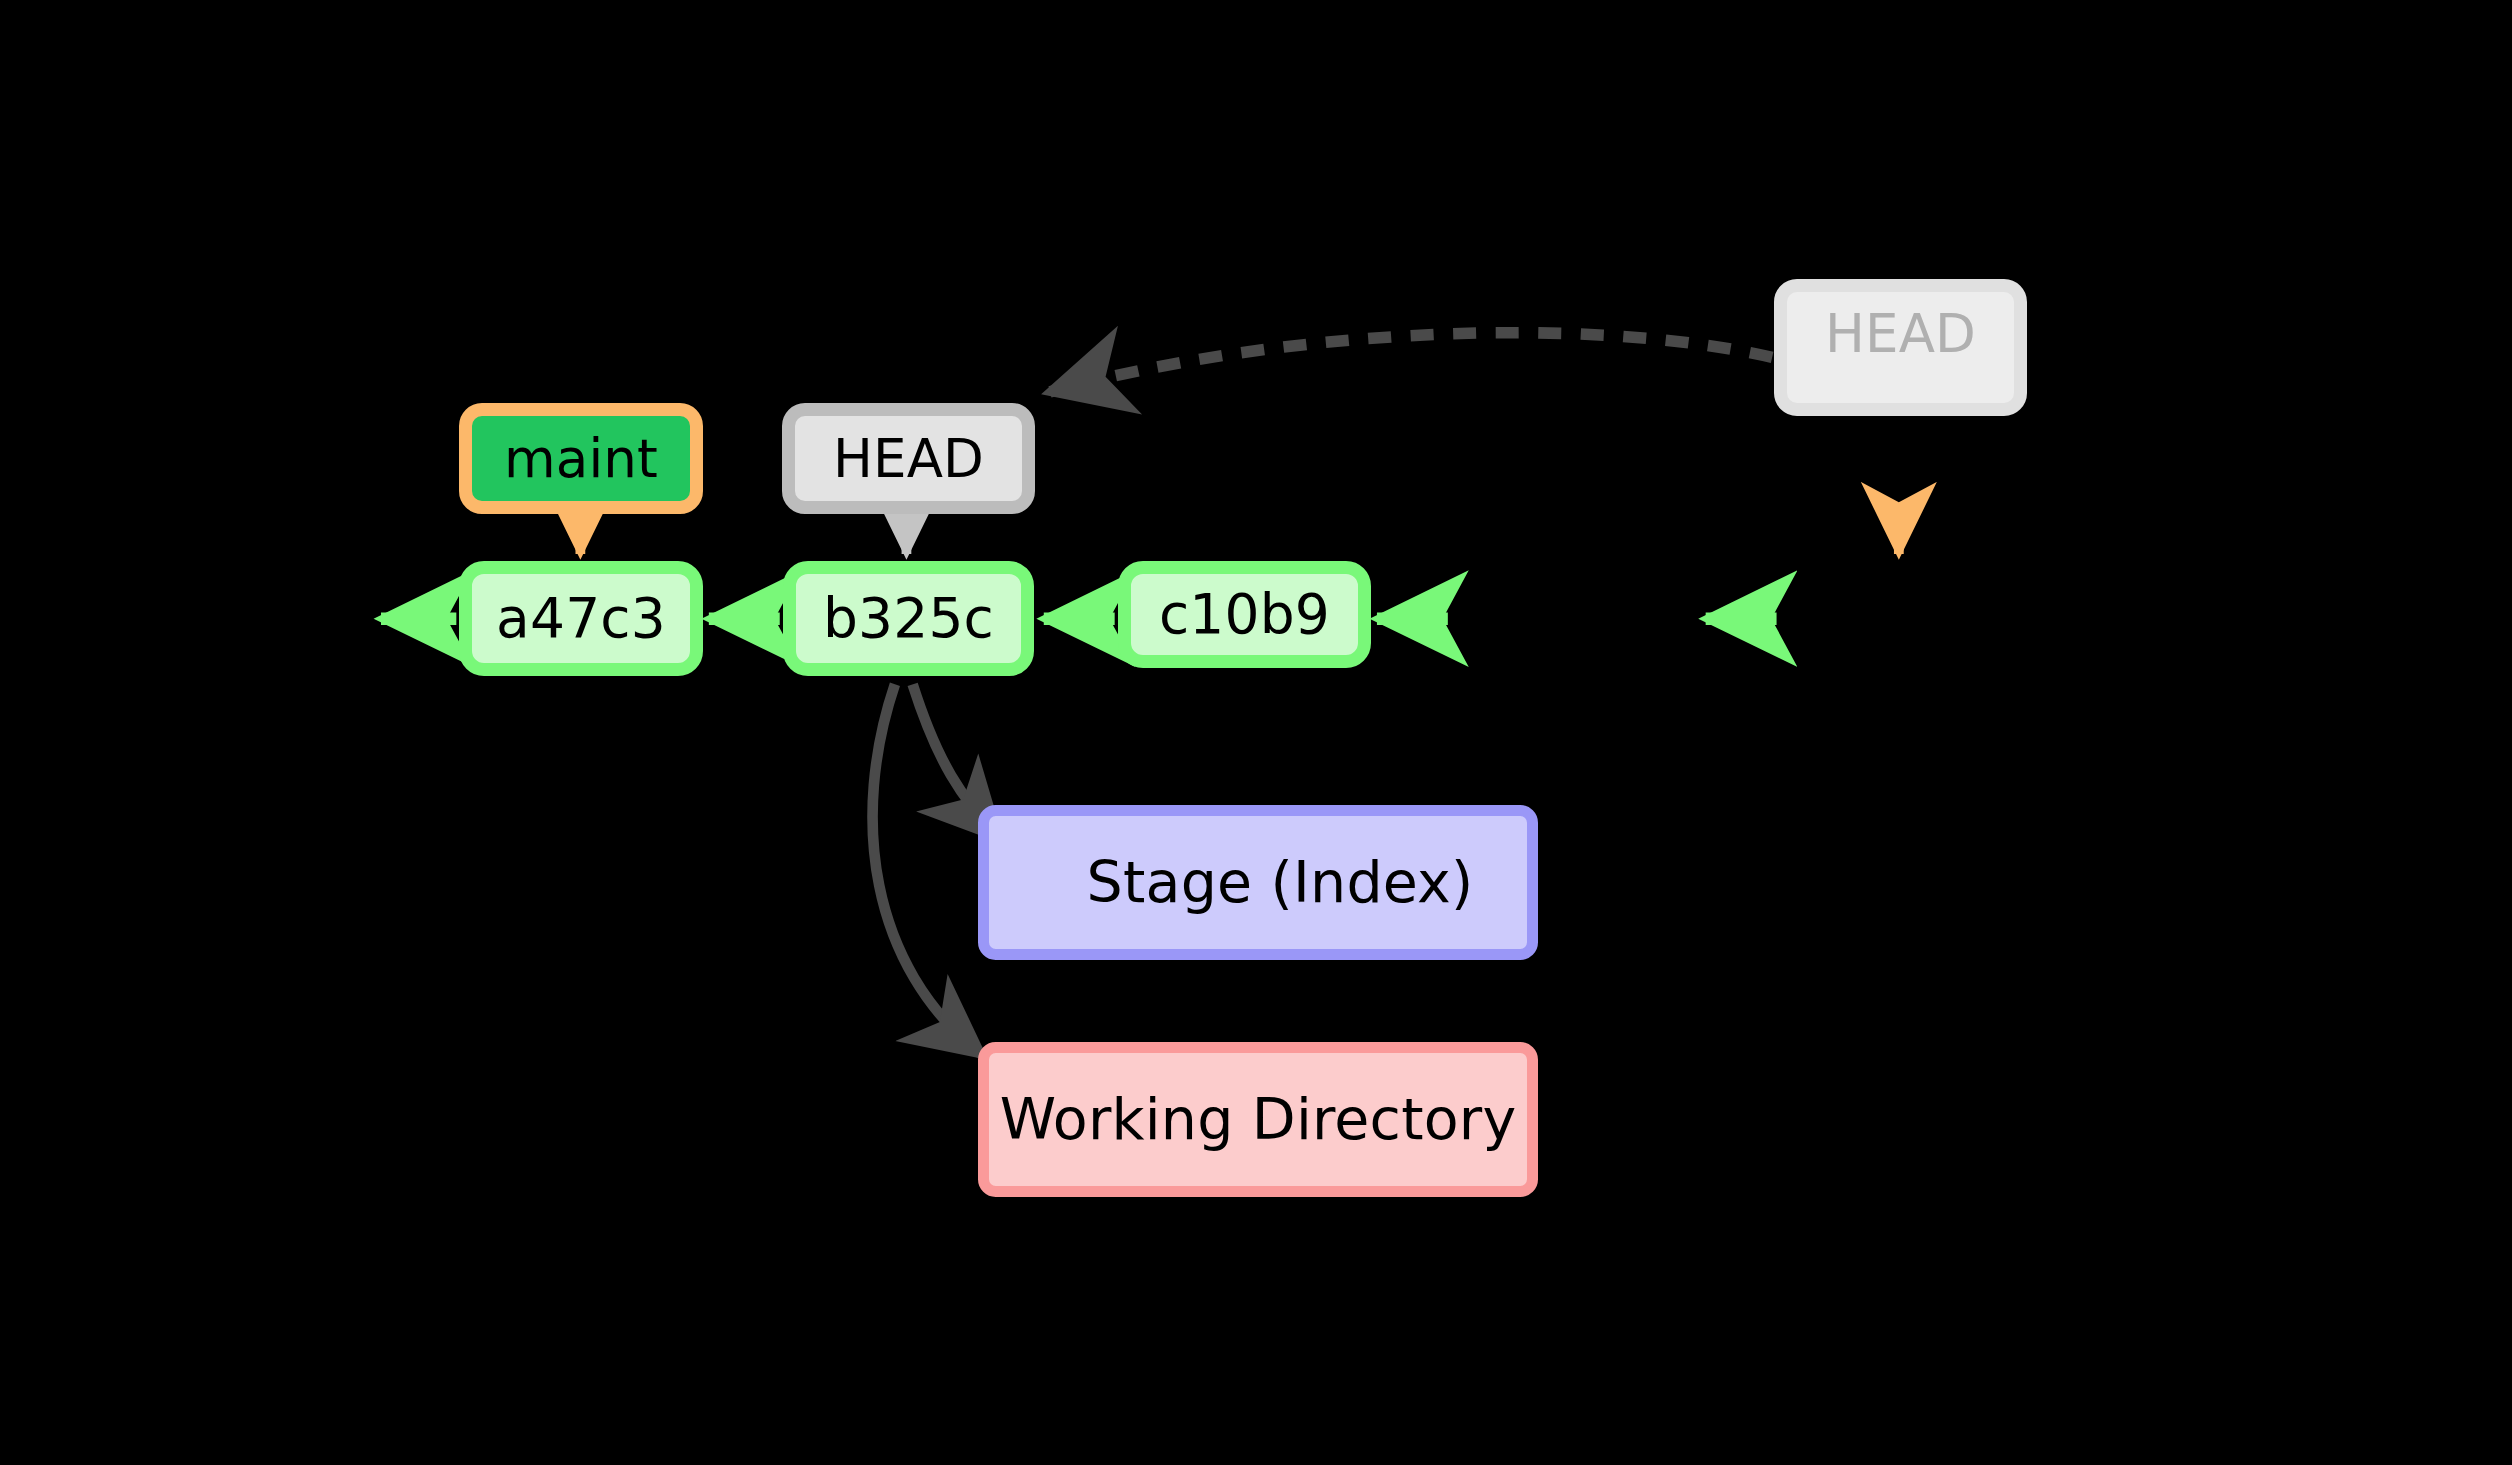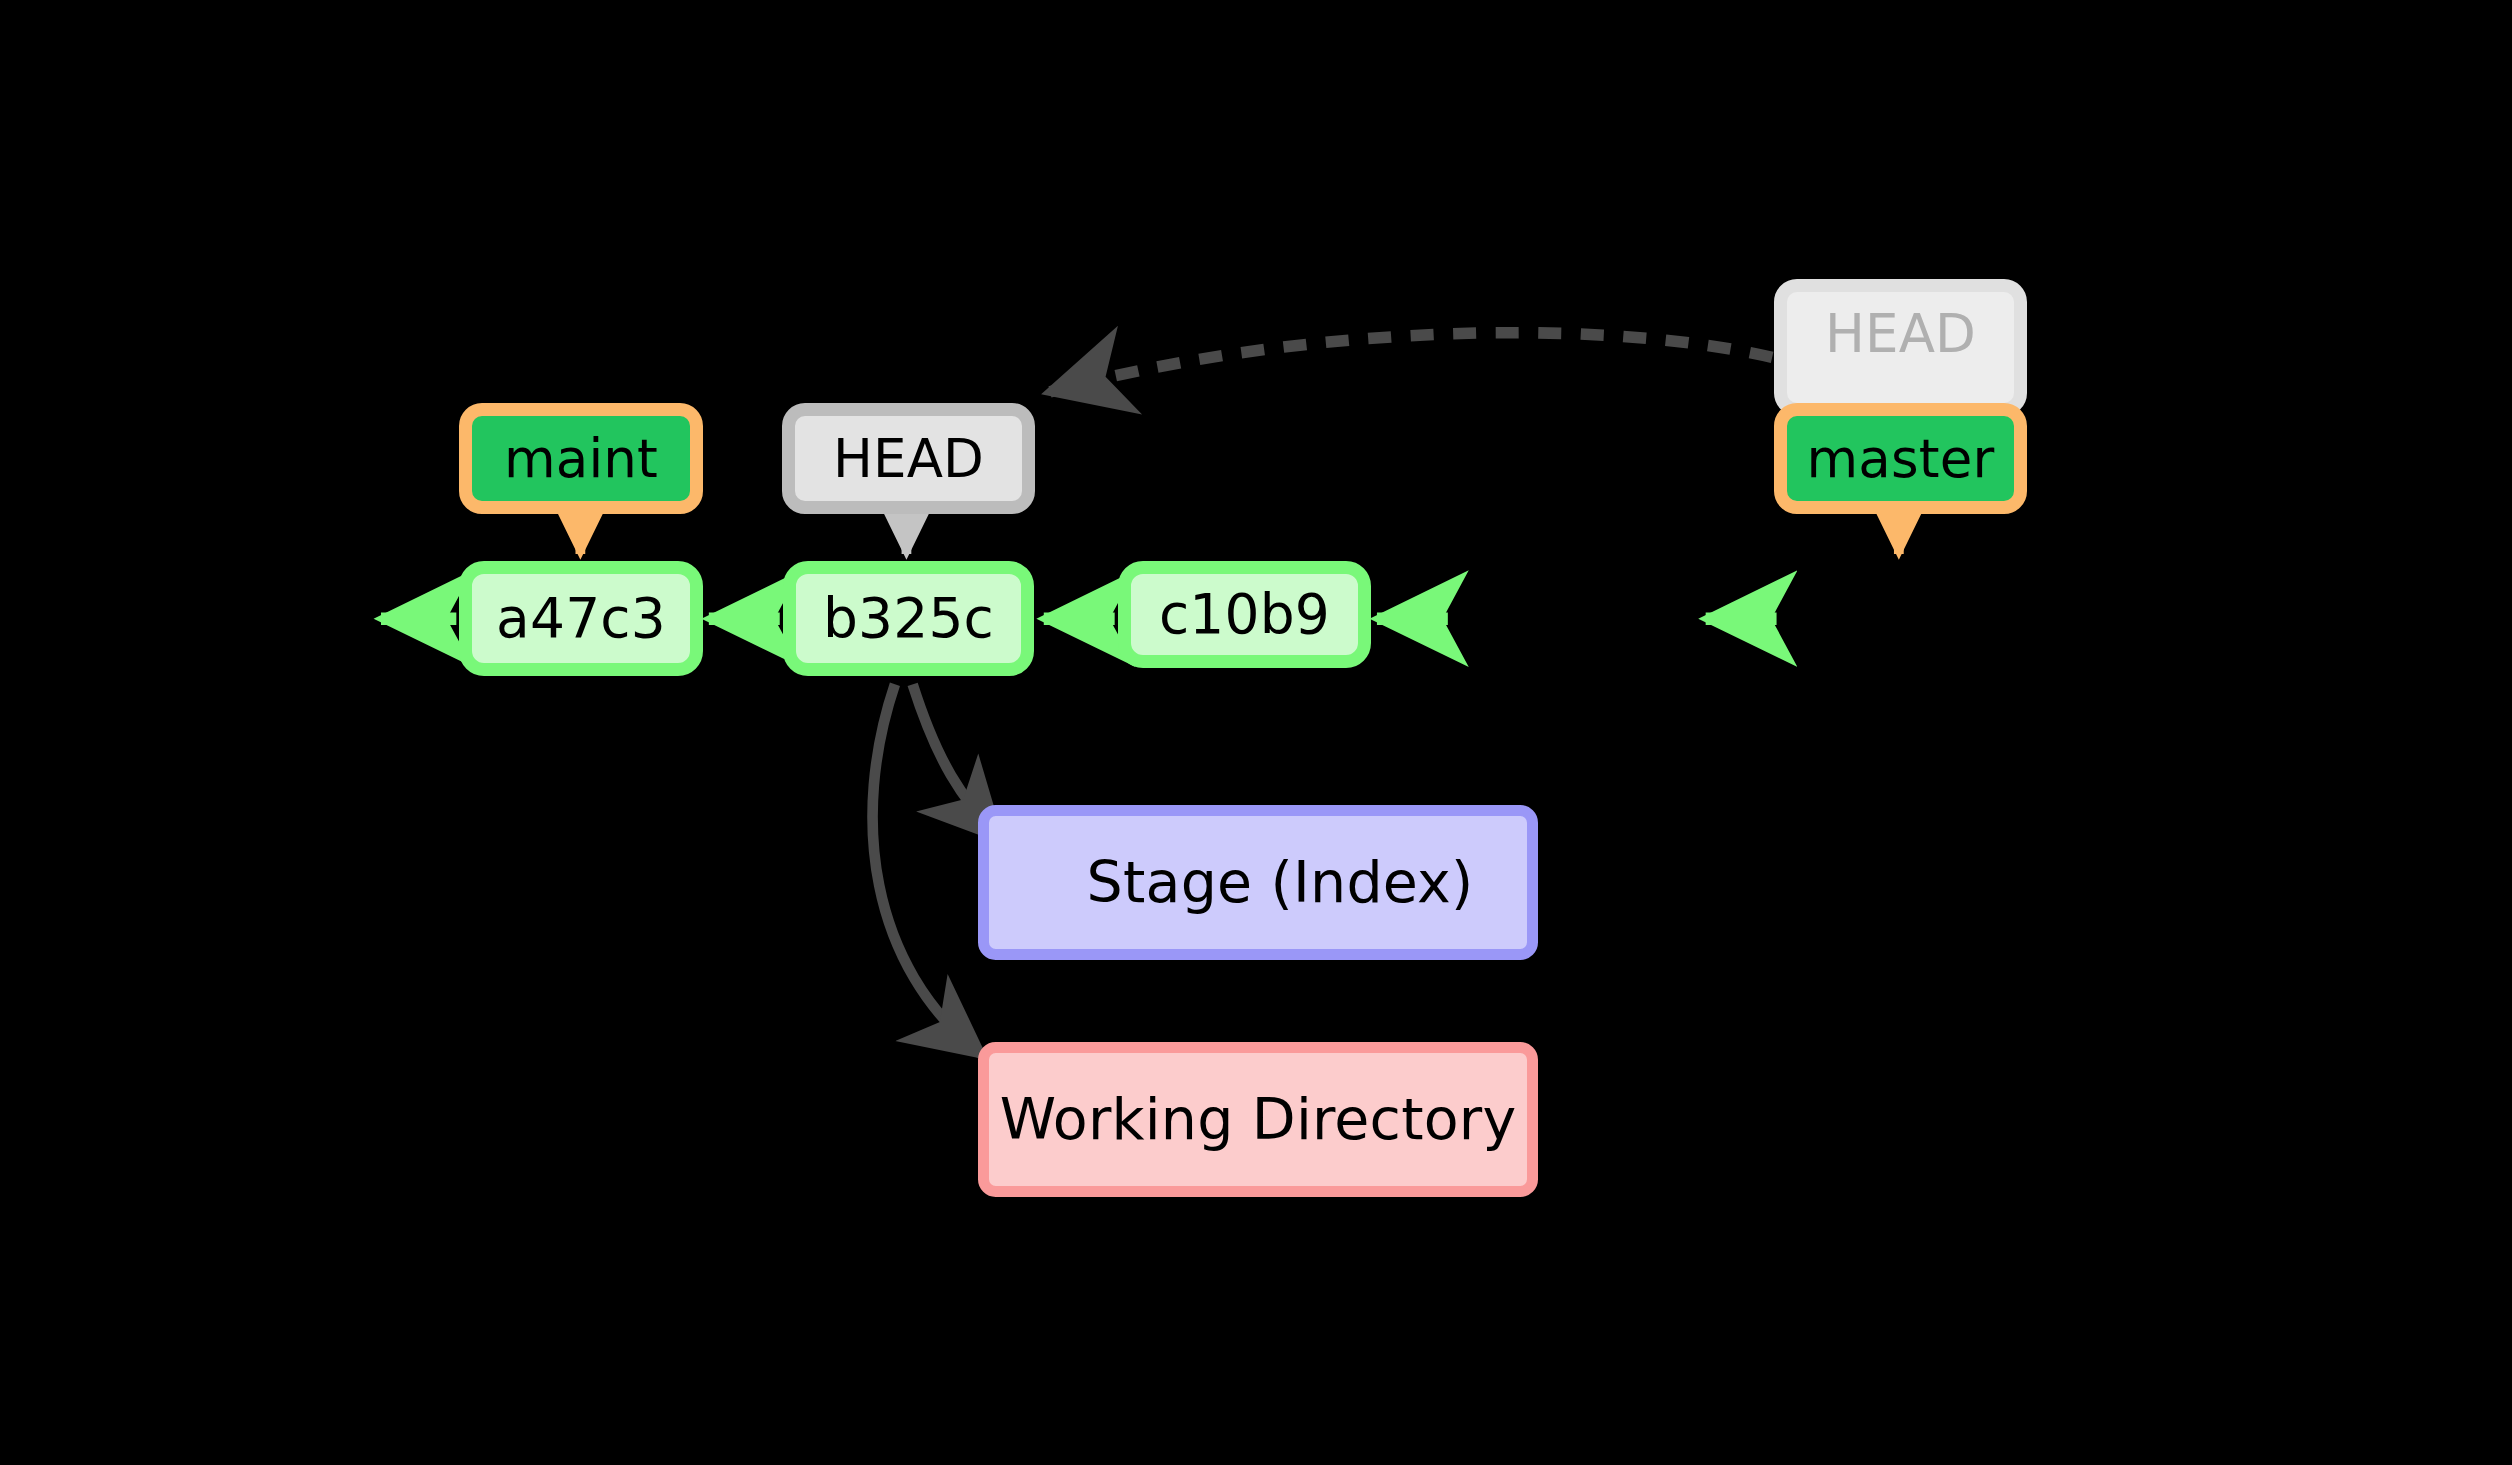--- a/index.html
+++ b/index.html
@@ -146,23 +146,20 @@
   </div>
 
   <div class="node ref-grey" style="left:782px; top:403px; width:253px; height:111px;">
     <span class="label">HEAD</span>
   </div>
 
   <div class="node ref-grey-faded" style="left:1774px; top:279px; width:253px; height:137px;">
     <span class="label" style="transform:translateY(-14px);">HEAD</span>
   </div>
 
-  <div class="node ref-orange" style="left:1774px; top:403px; width:253px; height:111px;">
-    <span class="label">master</span>
-  </div>
 
   <div class="node commit" style="left:459px; top:561px; width:244px; height:115px;justify-content:center;">
     <span class="label">a47c3</span>
   </div>
 
   <div class="node commit" style="left:783px; top:561px; width:251px; height:115px;">
     <span class="label">b325c</span>
   </div>
 
   <div class="node commit" style="left:1118px; top:561px; width:253px; height:107px;">

